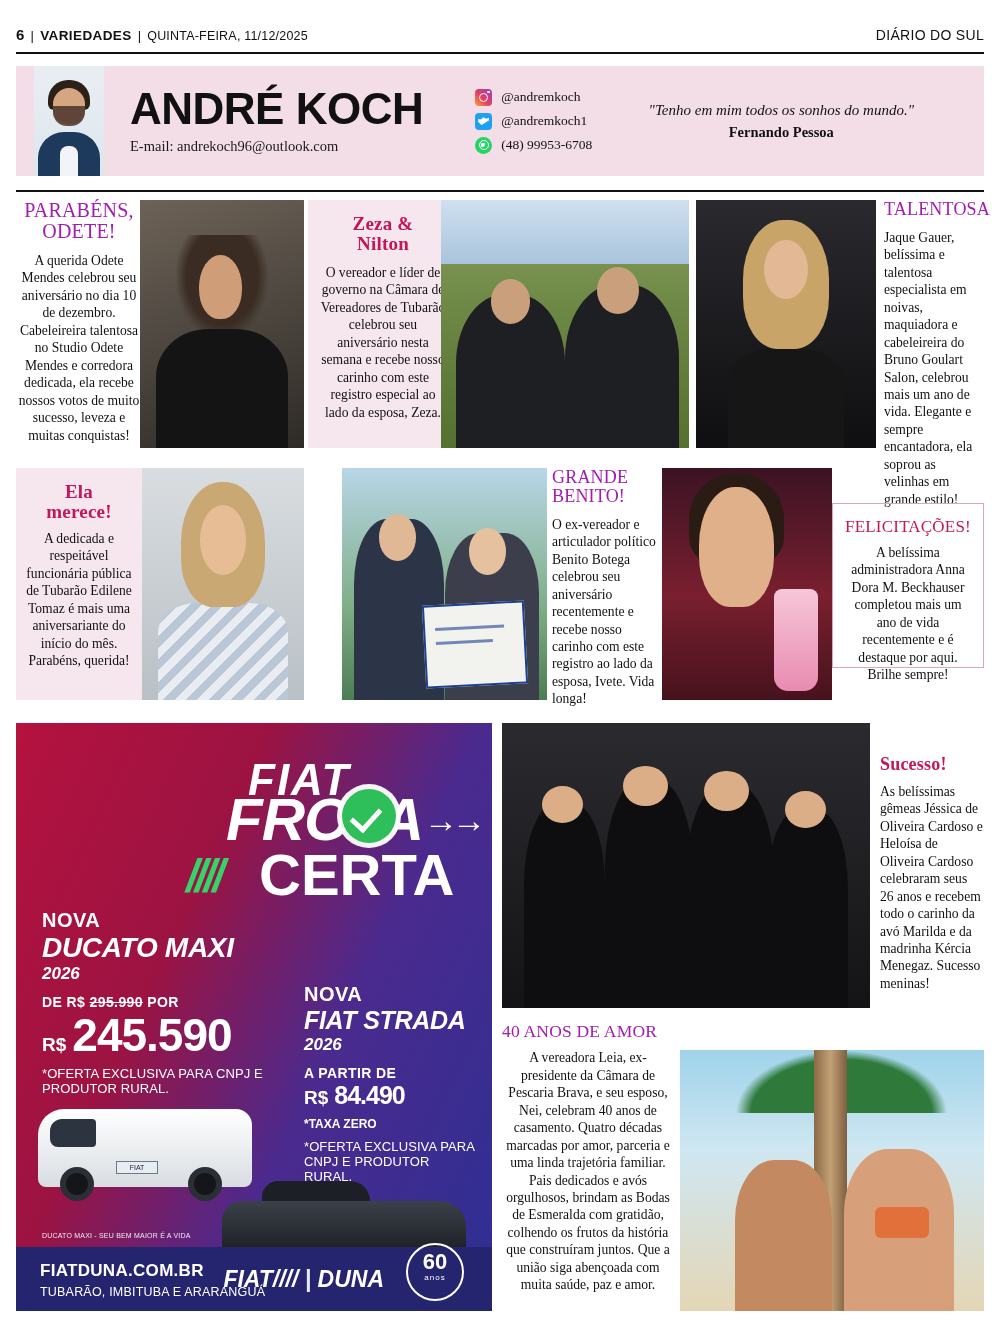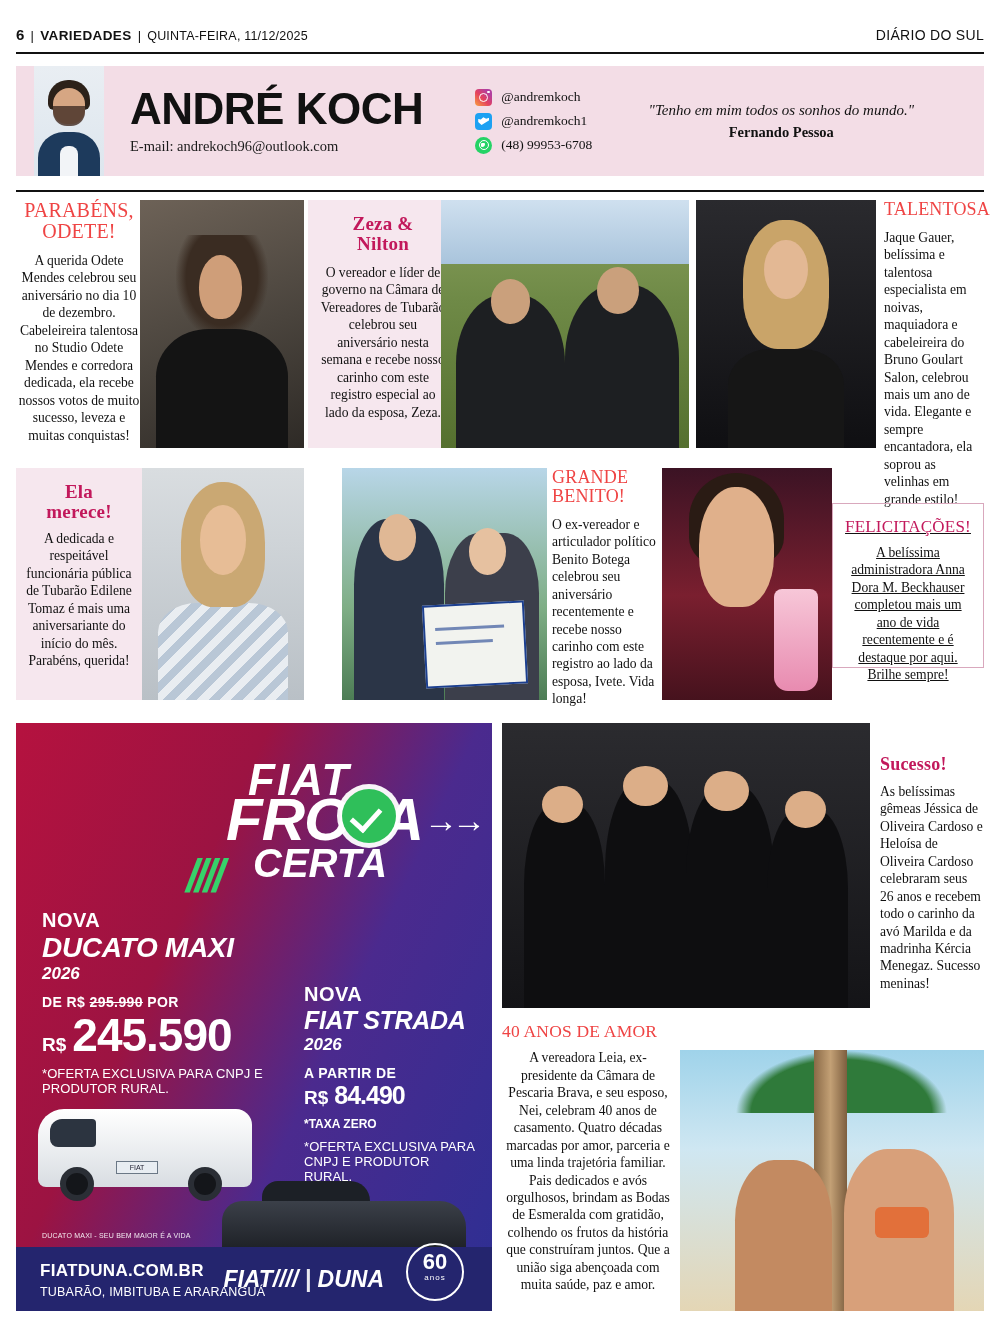--- a/index.html
+++ b/index.html
@@ -245,21 +245,21 @@
   }
 
   
   .blk { position: absolute; box-sizing: border-box; }
   .tinted { background: #f6e7ee; }
   .bordered { border: 1px solid #d9a8bd; }
 
   .headline {
     font-family: "Liberation Serif", serif;
     font-weight: normal;
-    color: #ef4444;
+    color: #a21caf;
     line-height: 1.05;
     letter-spacing: .2px;
   }
   .headline.pink { color: #c2185b; font-weight: bold; }
   .body-txt {
     font-size: 13.6px;
     line-height: 1.285;
     text-align: center;
     color: #111;
   }
@@ -492,24 +492,23 @@
   }
   .ad .arrow {
     position: absolute;
     left: 408px; top: 78px;
     font-size: 34px;
     font-weight: bold;
     letter-spacing: -6px;
   }
   .ad .certa {
     position: absolute;
-    left: 237px; top: 118px;
-    font-size: 40px;
-    font-weight: bold;
-    font-style: italic;
+    left: 243px; top: 118px;
+    font-size: 58px;
+    font-weight: bold;
   }
   .ad .slashes {
     position: absolute;
     left: 170px; top: 126px;
     font-size: 46px;
     font-weight: bold;
     font-style: italic;
     color: #37d26a;
     letter-spacing: -4px;
   }
@@ -842,21 +841,21 @@
     </div>
     <div class="body-txt left" style="margin-top:10px;">O ex-vereador e articulador político Benito Botega celebrou seu aniversário recentemente e recebe nosso carinho com este registro ao lado da esposa, Ivete. Vida longa!</div>
   </div>
 
   <div class="photo ph-anna" style="left:662px; top:468px; width:170px; height:232px;">
     <div class="hairA"></div>
     <div class="fa"></div>
     <div class="drink"></div>
   </div>
 
-  <div class="blk bordered" style="left:832px; top:503px; width:152px; height:165px; padding:14px 12px 4px;text-decoration:underline;">
+  <div class="blk bordered" style="left:832px; top:503px; width:152px; height:165px; padding:14px 12px 4px;">
     <div class="headline pink" style="font-size:17px; text-align:center; font-weight:normal;">FELICITAÇÕES!</div>
     <div class="body-txt" style="margin-top:8px;">A belíssima administradora Anna Dora M. Beckhauser completou mais um ano de vida recentemente e é destaque por aqui. Brilhe sempre!</div>
   </div>
 
   <div class="ad">
     <div class="ad-top">
       <div class="fiat-word">FIAT</div>
       <div class="frota">FROTA</div>
       <div class="arrow">→→</div>
       <div class="check"></div>

